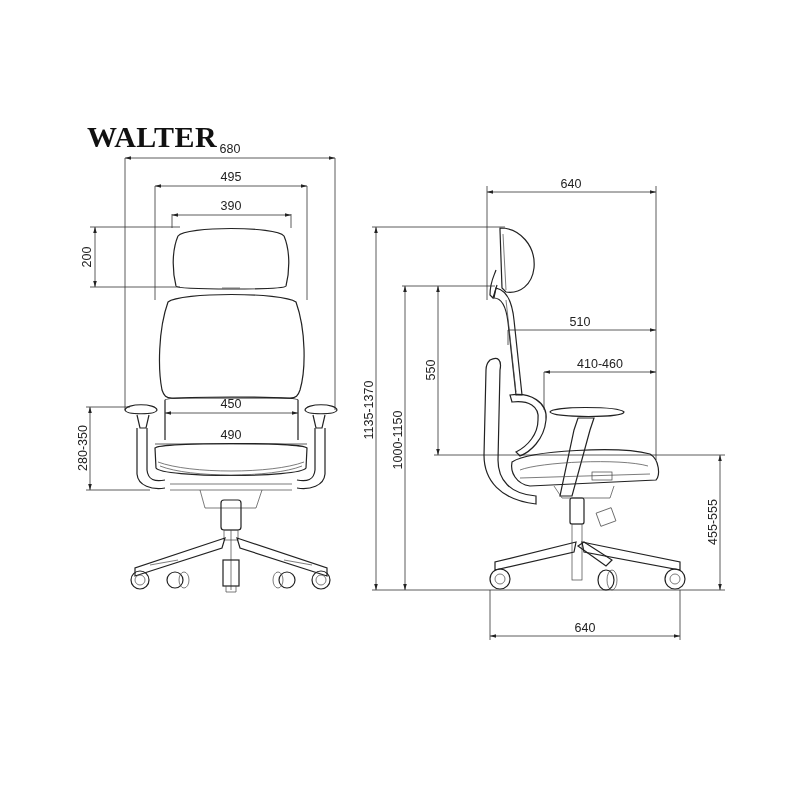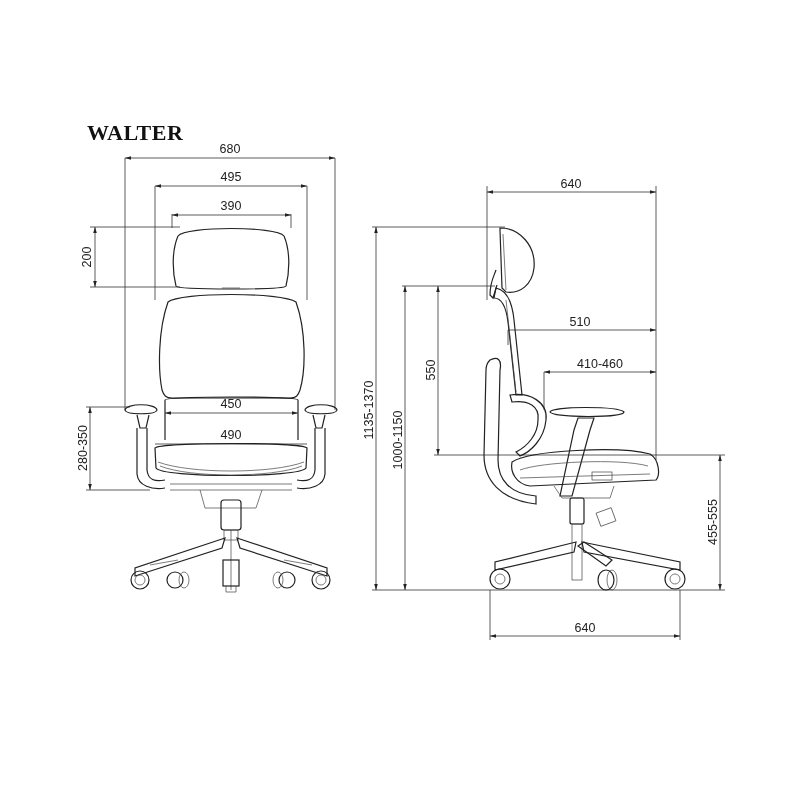--- a/index.html
+++ b/index.html
@@ -1,18 +1,18 @@
 <!DOCTYPE html>
 <html><head>
 <meta charset="utf-8">
 <style>
   html, body { margin: 0; padding: 0; background: #ffffff; }
   body { width: 800px; height: 800px; position: relative; overflow: hidden; font-family: "Liberation Sans", sans-serif; }
   #drawing { position: absolute; left: 0; top: 0; width: 800px; height: 800px; }
-  .title { position: absolute; left: 87px; top: 120px; font-family: "Liberation Serif", serif; font-weight: bold; font-size: 22px; color: #111; letter-spacing: 0.5px; }
+  .title { position: absolute; left: 87px; top: 120px; font-family: "Liberation Serif", serif; font-weight: bold; font-size: 30px; color: #111; letter-spacing: 0.5px; }
   .dim { font-family: "Liberation Sans", sans-serif; font-size: 12.5px; fill: #222; }
   .dl { stroke: #333; stroke-width: 0.8; fill: none; }
   .ol { stroke: #222; stroke-width: 1.2; fill: none; }
   .ot { stroke: #444; stroke-width: 0.7; fill: none; }
 </style>
 </head>
 <body>
 
 <div class="title">WALTER</div>
 

